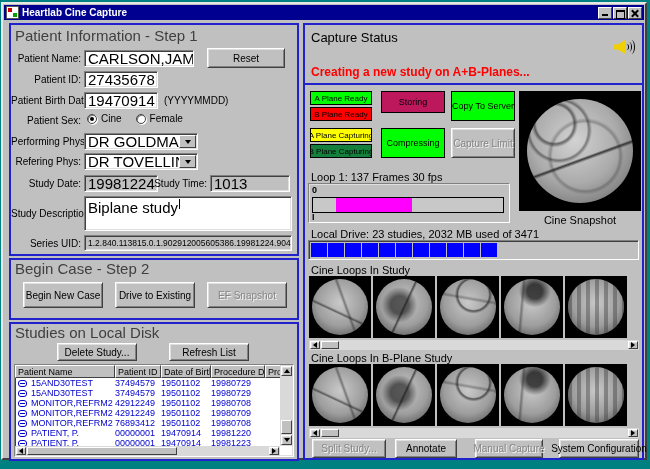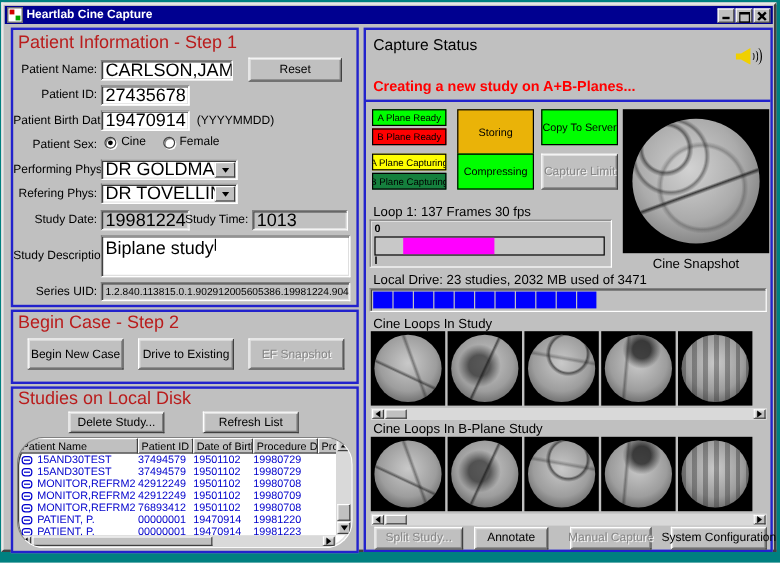--- a/index.html
+++ b/index.html
@@ -16,21 +16,21 @@
   .winbtn{width:14px;height:12px;margin-left:1px;background:#c0c0c0;border:1px solid;border-color:#fff #404040 #404040 #fff;
           position:relative;flex:none;padding:0;}
   .g-min{position:absolute;left:3px;bottom:2px;width:6px;height:2px;background:#000;}
   .g-max{position:absolute;left:2px;top:2px;width:7px;height:6px;border:1px solid #000;border-top-width:2px;}
   .g-close{position:absolute;left:2px;top:2px;width:8px;height:7px;}
   .g-close::before,.g-close::after{content:'';position:absolute;left:3px;top:-1px;width:2px;height:9px;background:#000;}
   .g-close::before{transform:rotate(45deg);}
   .g-close::after{transform:rotate(-45deg);}
   
   .bluebox{position:absolute;border:2px solid #2222cc;background:#c0c0c0;box-sizing:border-box;}
-  .h1{position:absolute;font-size:15px;color:#b91c1c;white-space:nowrap;}
+  .h1{position:absolute;font-size:15px;color:#404040;white-space:nowrap;}
   .lbl{position:absolute;font-size:10px;white-space:nowrap;}
   .rlbl{text-align:right;}
   .field{position:absolute;box-sizing:border-box;background:#fff;font-size:15px;display:flex;align-items:center;
          padding:0 3px;border:1px solid;border-color:#808080 #fff #fff #808080;
          box-shadow:inset 1px 1px 0 #404040, inset -1px -1px 0 #dfdfdf;white-space:nowrap;overflow:hidden;}
   .field.ro{background:#c0c0c0;}
   .btn{position:absolute;box-sizing:border-box;background:#c0c0c0;font-family:"Liberation Sans",sans-serif;
        font-size:10px;color:#000;display:flex;align-items:center;justify-content:center;
        border:1px solid;border-color:#fff #404040 #404040 #fff;
        box-shadow:inset 1px 1px 0 #dfdfdf, inset -1px -1px 0 #808080;white-space:nowrap;}
@@ -200,21 +200,21 @@
           <button class="btn" style="left: 104px; top: 22px; width: 80px; height: 26px;">Drive to Existing</button>
           <button class="btn disabled" style="left: 196px; top: 22px; width: 80px; height: 26px;">EF Snapshot</button>
         </div>
     </div>
 
     <div class="bluebox" style="left:6px;top:318px;width:290px;height:139px;">
       <div class="h1" style="left:4px;top:0;">Studies on Local Disk</div>
       <button class="btn" style="left:46px;top:19px;width:80px;height:18px;">Delete Study...</button>
       <button class="btn" style="left:158px;top:19px;width:80px;height:18px;">Refresh List</button>
 
-      <div class="tablebox" style="left:3px;top:40px;width:280px;height:93px;border-radius:23px;">
+      <div class="tablebox" style="left:3px;top:40px;width:280px;height:93px;">
         <div class="thead" id="studiesHead">
             <span class="th" style="width: 100px;">Patient Name</span>
             <span class="th" style="width: 46px;">Patient ID</span>
             <span class="th" style="width: 50px;">Date of Birth</span>
             <span class="th" style="width: 54px;">Procedure Date</span>
             <span class="th" style="width: 17px;">Proce</span>
           </div>
         <div id="studiesBody">
             <div class="trow">
               <span class="study-icon"></span>
@@ -296,21 +296,21 @@
           <span class="spk-wave w1"></span>
           <span class="spk-wave w2"></span>
           <span class="spk-wave w3"></span>
         </span>
       </div>
 
       <div id="pair0" class="indcol" style="left:5px;top:66px;">
           <div class="ind" style="background: rgb(0, 255, 0);">A Plane Ready</div>
           <div class="ind" style="background: rgb(255, 0, 0);">B Plane Ready</div>
         </div>
-      <div class="bigind" style="left: 76px; top: 66px; width: 64px; height: 38px; background: #eab308;">Storing</div>
+      <div class="bigind" style="left: 76px; top: 66px; width: 64px; height: 22px; background: #be185d;">Storing</div>
       <div class="bigind" style="left: 146px; top: 66px; width: 64px; height: 30px; background: rgb(0, 255, 0);">Copy To Server</div>
 
       <div id="pair1" class="indcol" style="left:5px;top:103px;">
           <div class="ind" style="background: rgb(255, 255, 0);">A Plane Capturing</div>
           <div class="ind" style="background: #15803d;">B Plane Capturing</div>
         </div>
       <div class="bigind" style="left: 76px; top: 103px; width: 64px; height: 30px; background: rgb(0, 255, 0);">Compressing</div>
       <button class="btn disabled" style="left:146px;top:103px;width:64px;height:30px;">Capture Limit</button>
 
       <div class="snapshot" style="left:214px;top:66px;width:122px;height:120px;"></div>

